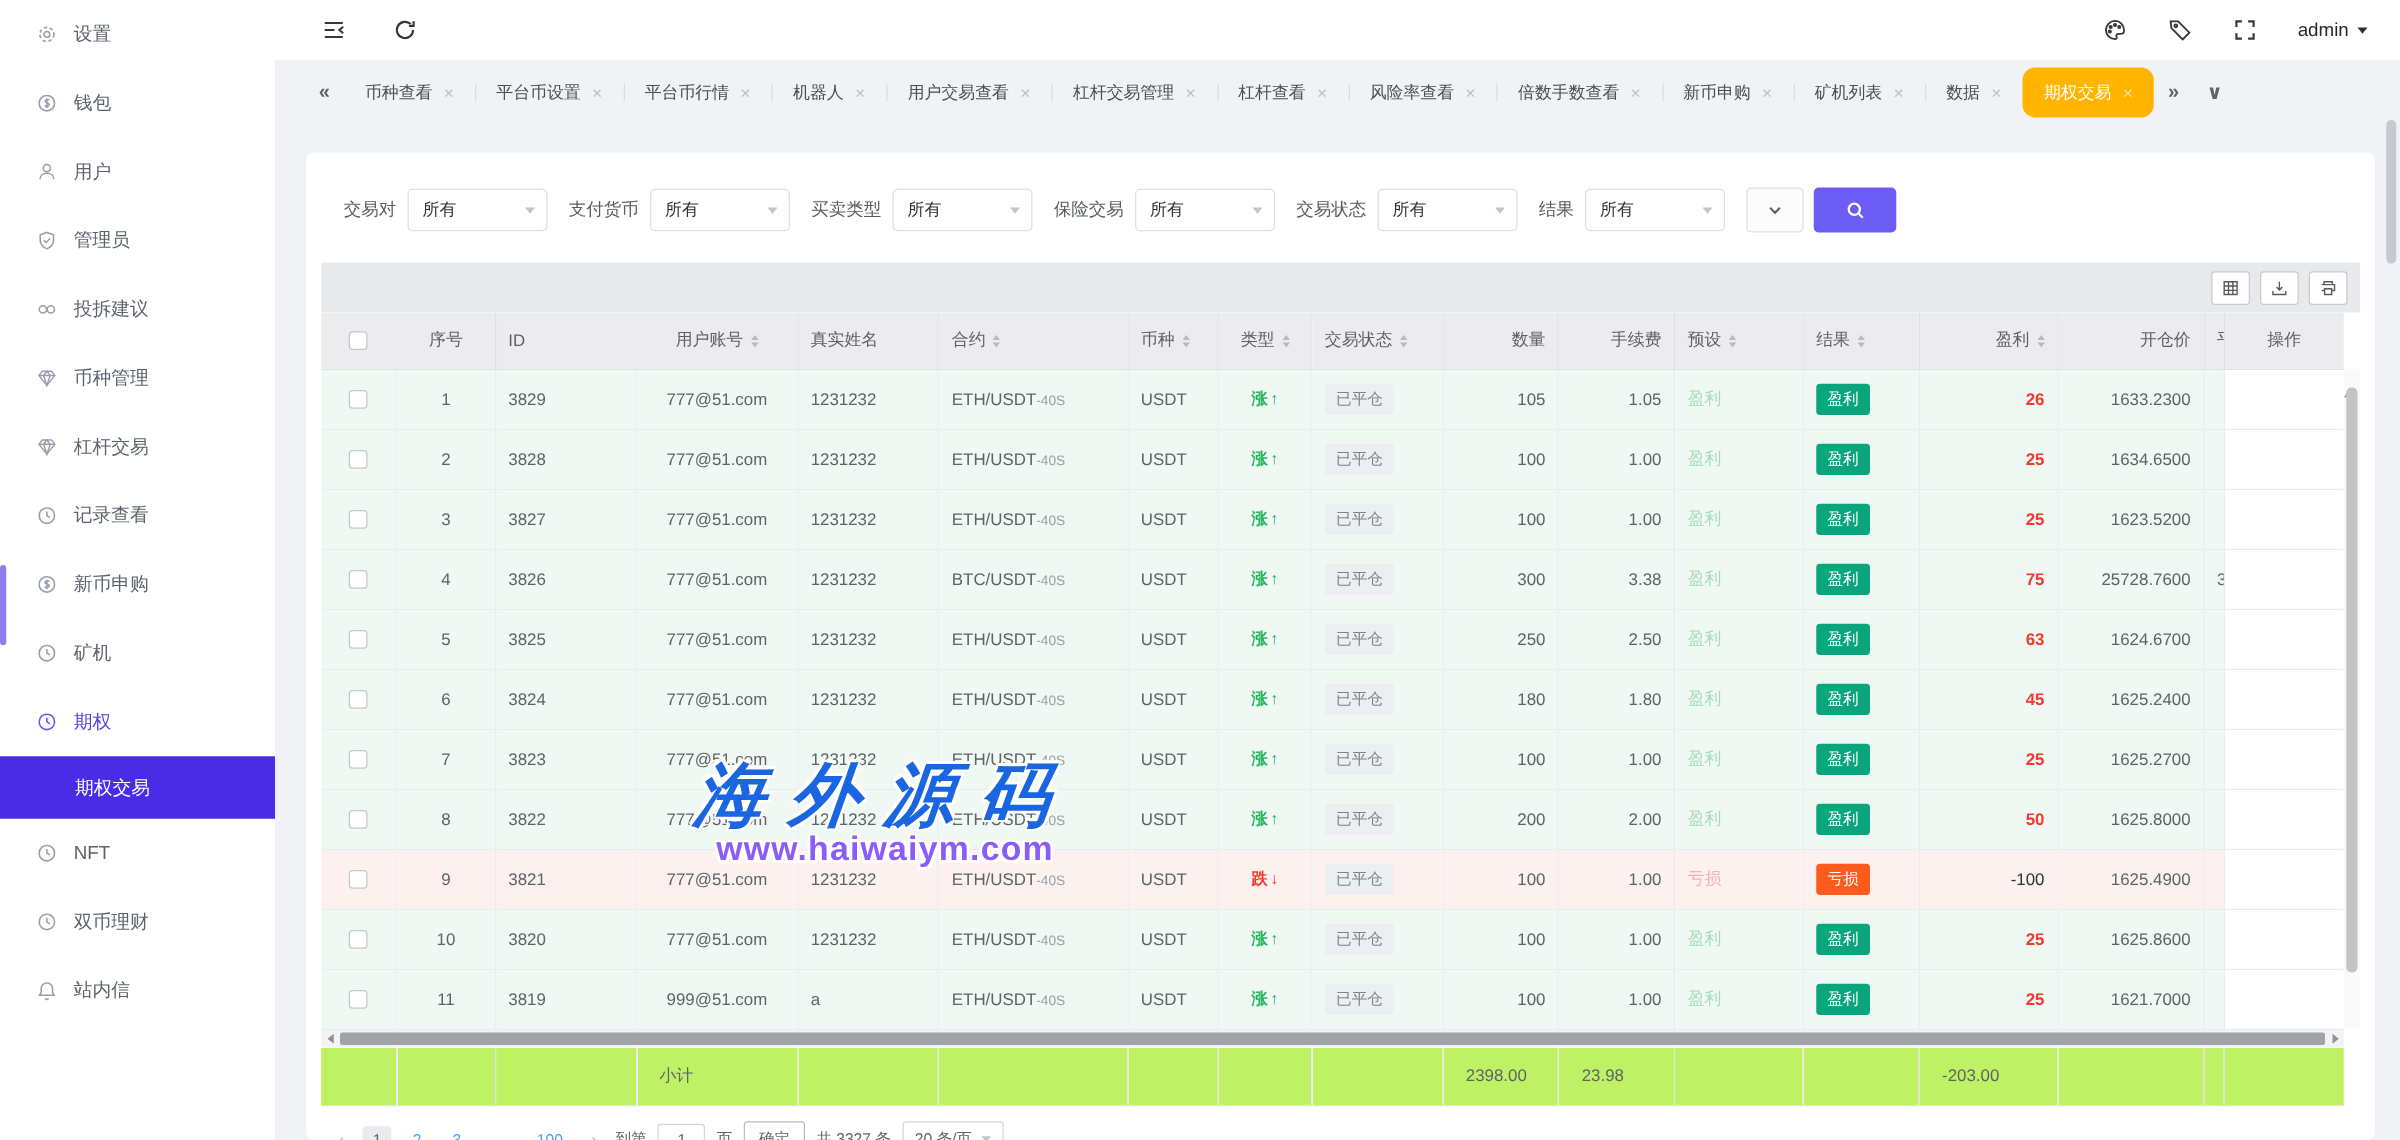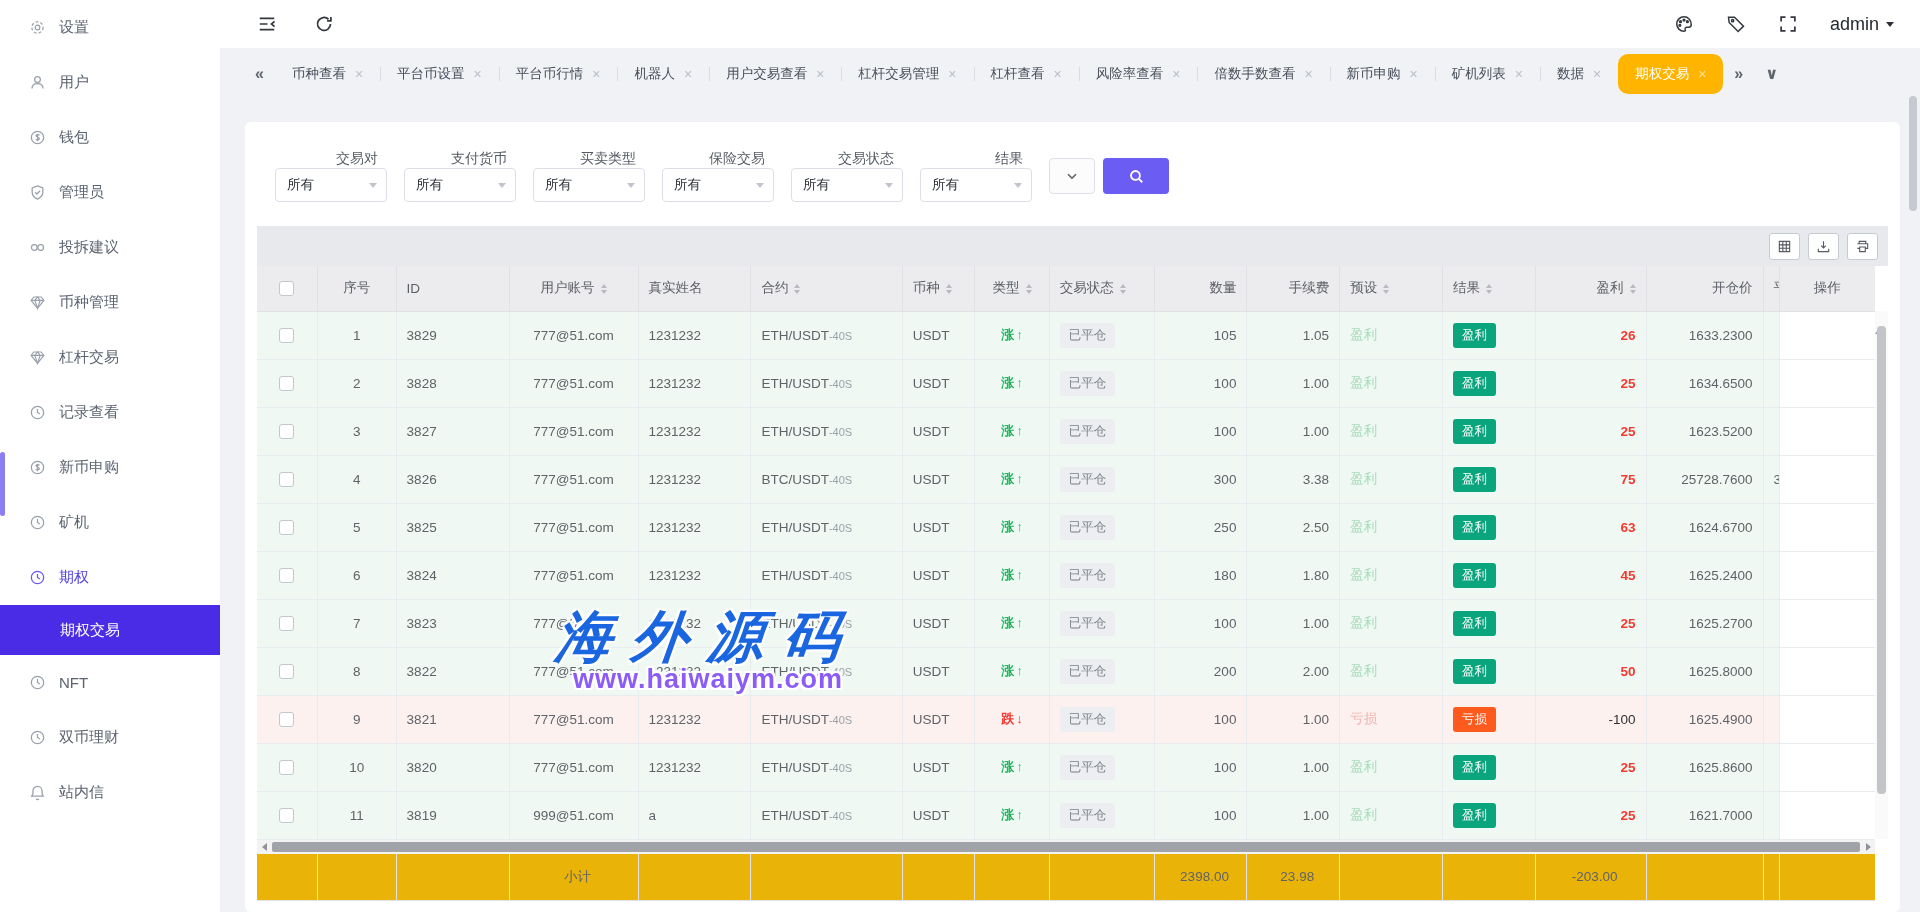--- a/index.html
+++ b/index.html
@@ -19,41 +19,41 @@
   .side-sub.sel { background:#4a2ce6; color:#fff; }
   .side-thumb { position:absolute; left:0; top:452px; width:5px; height:64px; background:#8d7df2; border-radius:3px; }
 
   
   .main { flex:1; display:flex; flex-direction:column; min-width:0; }
   .topbar { height:49px; background:#fff; display:flex; align-items:center; padding:0 26px 0 37px; border-bottom:1px solid #f2f3f5; }
   .tb-icon { width:20px; height:20px; color:#33383f; display:inline-flex; cursor:pointer; }
   .tb-icon svg { width:100%; height:100%; }
   .tb-left { display:flex; gap:37px; align-items:center; }
   .tb-right { margin-left:auto; display:flex; gap:32px; align-items:center; }
-  .admin { display:flex; align-items:center; gap:7px; font-size:18px; color:#24292f; cursor:pointer;text-align:right; }
+  .admin { display:flex; align-items:center; gap:7px; font-size:15px; color:#24292f; cursor:pointer;text-align:right; }
   .caret { width:0; height:0; border-left:4.5px solid transparent; border-right:4.5px solid transparent; border-top:5.5px solid #2c3137; }
 
   
   .tabstrip { height:49px; display:flex; align-items:center; padding:0 14px 0 24px; }
   .tab-arrow { font-size:16px; font-weight:bold; color:#5e626a; padding:0 11px; cursor:pointer; }
   .tabs { display:flex; align-items:center; height:40px; }
   .tab { height:40px; display:flex; align-items:center; gap:9px; padding:0 17px; font-size:13.5px; color:#474d59; position:relative; cursor:pointer; white-space:nowrap; }
   .tab + .tab::before { content:''; position:absolute; left:0; top:13px; width:1px; height:14px; background:#d9dce2; }
   .tab-close { color:#b9bfc9; font-size:14px; }
   .tab.active { background:#ffb400; color:#fff; border-radius:10px; }
   .tab.active .tab-close { color:#ffe2a1; }
   .tab.active::before, .tab.active + .tab::before { display:none; }
 
   
   .content { flex:1; padding:24px 20px 0 25px; min-height:0; }
   .card { background:#fff; border-radius:6px; height:100%; padding-top:28px; position:relative; overflow:hidden; }
 
   
   .filters { display:flex; align-items:center; padding:0 0 24px 30px; }
-  .fgroup { display:flex; align-items:flex-end; margin-right:17px;flex-direction:column; }
+  .fgroup { display:flex; align-items:center; margin-right:17px; }
   .flabel { font-size:14px; color:#565b63; margin-right:9px; white-space:nowrap; }
   .fselect { width:112px; height:34px; border:1px solid #dcdfe6; border-radius:4px; display:flex; align-items:center; justify-content:space-between; padding:0 9px 0 11px; cursor:pointer; background:#fff; }
   .fvalue { font-size:13.5px; color:#2e3238; }
   .fcaret { width:0; height:0; border-left:4.5px solid transparent; border-right:4.5px solid transparent; border-top:5px solid #c0c4cc; }
   .expand-btn { width:46px; height:36px; border:1px solid #dcdfe6; border-radius:4px; background:#fcfcfd; display:flex; align-items:center; justify-content:center; margin-right:8px; cursor:pointer; }
   .search-btn { width:66px; height:36px; background:#6b5cf4; border-radius:4px; display:flex; align-items:center; justify-content:center; cursor:pointer; }
 
   
   .table-area { margin:0 12px; position:relative; }
   .toolbar { height:40px; background:#e7e9ec; display:flex; align-items:center; justify-content:flex-end; gap:8px; padding-right:10px; }
@@ -94,21 +94,21 @@
 
   
   .hscroll { height:14px; background:#f3f3f4; position:relative; margin-right:13px; }
   .harrow { position:absolute; top:0; width:14px; height:14px; display:flex; align-items:center; justify-content:center; cursor:pointer; }
   .harrow.l { left:0; } .harrow.r { right:0; }
   .harrow .tl { width:0;height:0;border-top:4px solid transparent;border-bottom:4px solid transparent;border-right:5px solid #8f9297; }
   .harrow .tr { width:0;height:0;border-top:4px solid transparent;border-bottom:4px solid transparent;border-left:5px solid #8f9297; }
   .hthumb { position:absolute; left:15px; right:15px; top:2px; height:10px; background:#a0a3a8; border-radius:2px; cursor:grab; }
 
   
-  table.subtotal td { background:#eab308; border-color:#e3e3e5; height:47px; text-align:center; padding-left:18px; }
+  table.subtotal td { background:#bef264; border-color:#e3e3e5; height:47px; text-align:left; padding-left:18px; }
 
   
   .pager { display:flex; align-items:center; gap:9px; margin:12px 0 0 20px; font-size:12.5px; color:#5f6368; }
   .pg-btn { color:#9aa0a8; padding:4px 6px; cursor:pointer; }
   .pg-num { color:#3aa1ff; padding:4px 8px; border-radius:3px; cursor:pointer; }
   .pg-num.active { background:#e9ebef; color:#5f6368; }
   .pg-input { width:38px; height:26px; border:1px solid #d4d7dd; border-radius:3px; display:inline-flex; align-items:center; justify-content:center; }
   .pg-confirm { border:1px solid #b9bdc4; border-radius:3px; padding:5px 11px; cursor:pointer; }
   .pg-select { border:1px solid #d4d7dd; border-radius:3px; padding:5px 9px; display:inline-flex; align-items:center; gap:7px; cursor:pointer; }
 
@@ -133,34 +133,34 @@
             <svg viewBox="0 0 16 16" fill="none" stroke="currentColor" stroke-width="1.2">
               <circle cx="8" cy="8" r="2.2"></circle>
               <circle cx="8" cy="8" r="5.3" stroke-dasharray="2.6 1.9"></circle>
             </svg>
           </span>
           <span class="side-label">设置</span>
         </div>
         <div class="side-item">
           <span class="side-icon">
             <svg viewBox="0 0 16 16" fill="none" stroke="currentColor" stroke-width="1.2">
+              <circle cx="8" cy="8" r="5.8"></circle>
+              <path d="M8 4.4v7.2M9.8 6c-.5-1-3.1-.9-3.2.4-.1 1.4 3.4 1.3 3.2 2.7-.2 1.5-3 1.4-3.4.6"></path>
+            </svg>
+          </span>
+          <span class="side-label">钱包</span>
+        </div>
+        <div class="side-item">
+          <span class="side-icon">
+            <svg viewBox="0 0 16 16" fill="none" stroke="currentColor" stroke-width="1.2">
               <circle cx="8" cy="5.2" r="2.7"></circle>
               <path d="M2.8 13.6c0-2.9 2.3-4.6 5.2-4.6s5.2 1.7 5.2 4.6"></path>
             </svg>
           </span>
           <span class="side-label">用户</span>
-        </div>
-        <div class="side-item">
-          <span class="side-icon">
-            <svg viewBox="0 0 16 16" fill="none" stroke="currentColor" stroke-width="1.2">
-              <circle cx="8" cy="8" r="5.8"></circle>
-              <path d="M8 4.4v7.2M9.8 6c-.5-1-3.1-.9-3.2.4-.1 1.4 3.4 1.3 3.2 2.7-.2 1.5-3 1.4-3.4.6"></path>
-            </svg>
-          </span>
-          <span class="side-label">钱包</span>
         </div>
         <div class="side-item">
           <span class="side-icon">
             <svg viewBox="0 0 16 16" fill="none" stroke="currentColor" stroke-width="1.2">
               <path d="M8 1.8l5 1.8v4.2c0 3-2 5.1-5 6.4-3-1.3-5-3.4-5-6.4V3.6z"></path>
               <path d="M5.8 7.8l1.6 1.6 3-3"></path>
             </svg>
           </span>
           <span class="side-label">管理员</span>
         </div>

